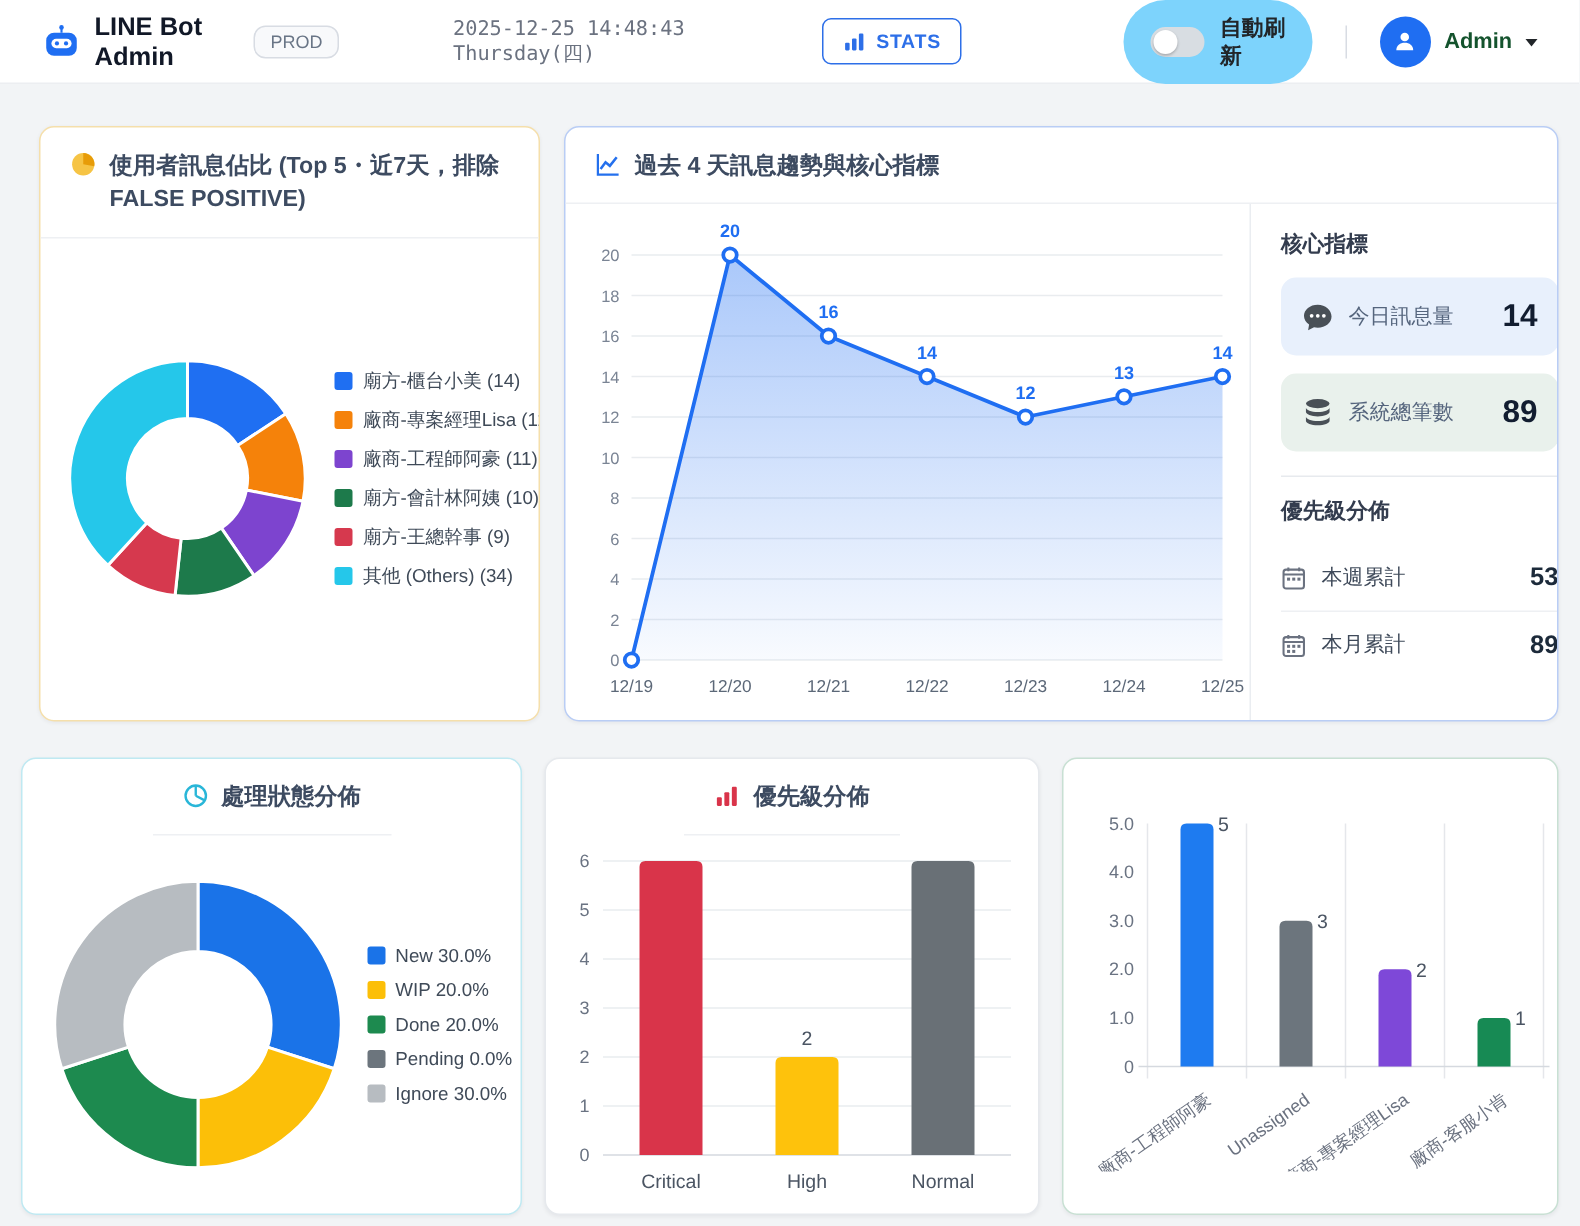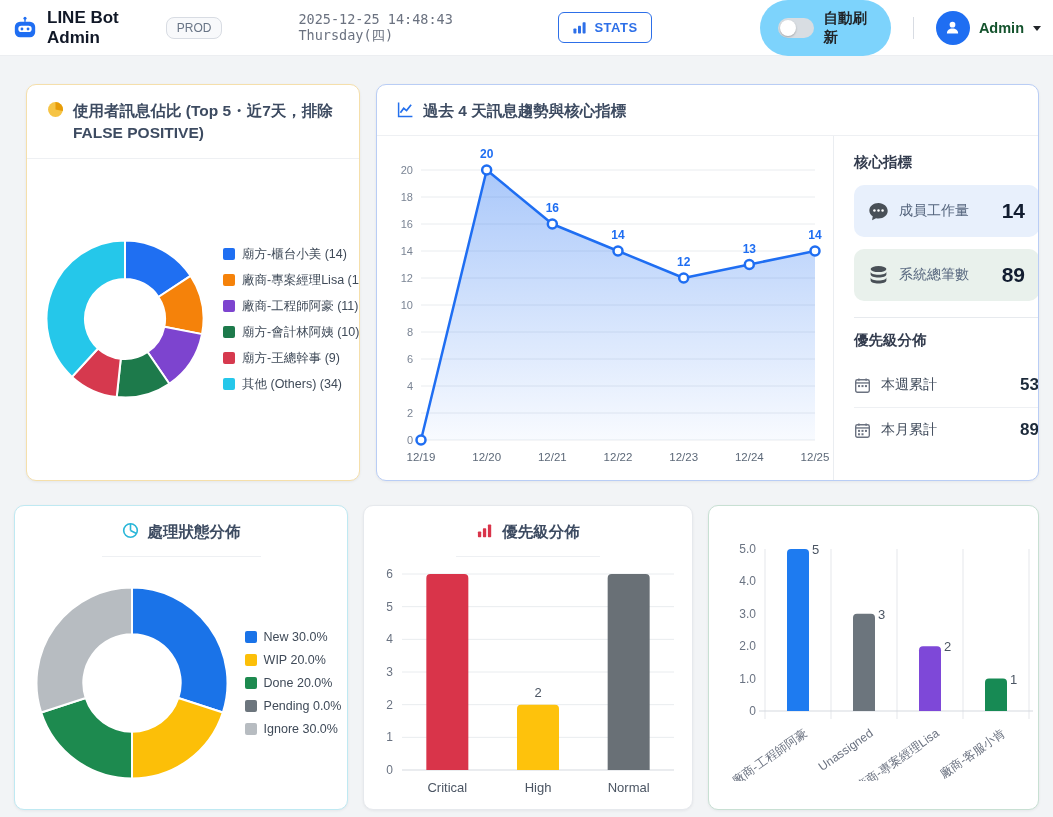--- a/index.html
+++ b/index.html
@@ -8,21 +8,21 @@
     font-family: "Liberation Sans", "DejaVu Sans", sans-serif;
     background: #f2f4f6;
     color: #212529;
   }
   svg { display: block; }
   svg text { font-family: "Liberation Sans", "DejaVu Sans", sans-serif; }
 
   
   .topbar {
     height: 56px; background: #fff; border-bottom: 1px solid #eceef1;
-    display: flex; align-items: center; padding: 0 12px; gap: 12px;
+    display: flex; align-items: center; padding: 0 28px; gap: 12px;
   }
   .brand { display: flex; align-items: center; gap: 9px; }
   .brand-title { font-size: 17px; font-weight: bold; color: #111827; }
   .env-badge {
     font-size: 12px; color: #697586; background: #f8f9fb;
     border: 1px solid #d8dce3; border-radius: 8px; padding: 3px 10px;
   }
   .timestamp {
     font-family: "DejaVu Sans Mono", "Liberation Mono", monospace;
     font-size: 13.5px; color: #6b7280; margin-left: 64px;
@@ -290,21 +290,21 @@
 
           <div class="metric-box blue">
             <span>
               <svg width="21" height="21" viewBox="0 0 16 16">
                 <path d="M8 1.6c-3.9 0-7 2.5-7 5.7 0 1.8 1 3.4 2.6 4.4l-.5 2.9 3-1.5c.6.1 1.2.2 1.9.2 3.9 0 7-2.5 7-5.7S11.9 1.6 8 1.6z" fill="#495057"></path>
                 <circle cx="4.9" cy="7.3" r=".95" fill="#fff"></circle>
                 <circle cx="8" cy="7.3" r=".95" fill="#fff"></circle>
                 <circle cx="11.1" cy="7.3" r=".95" fill="#fff"></circle>
               </svg>
             </span>
-            <span class="metric-label">成員工作量</span>
+            <span class="metric-label">今日訊息量</span>
             <span class="metric-value">14</span>
           </div>
 
           <div class="metric-box green">
             <span>
               <svg width="21" height="21" viewBox="0 0 16 16">
                 <ellipse cx="8" cy="3.1" rx="6" ry="2.3" fill="#495057"></ellipse>
                 <path d="M2 5.1c0 1.3 2.7 2.3 6 2.3s6-1 6-2.3v2.2c0 1.3-2.7 2.3-6 2.3s-6-1-6-2.3z" fill="#495057"></path>
                 <path d="M2 9.6c0 1.3 2.7 2.3 6 2.3s6-1 6-2.3v2.2c0 1.3-2.7 2.3-6 2.3s-6-1-6-2.3z" fill="#495057"></path>
               </svg>

